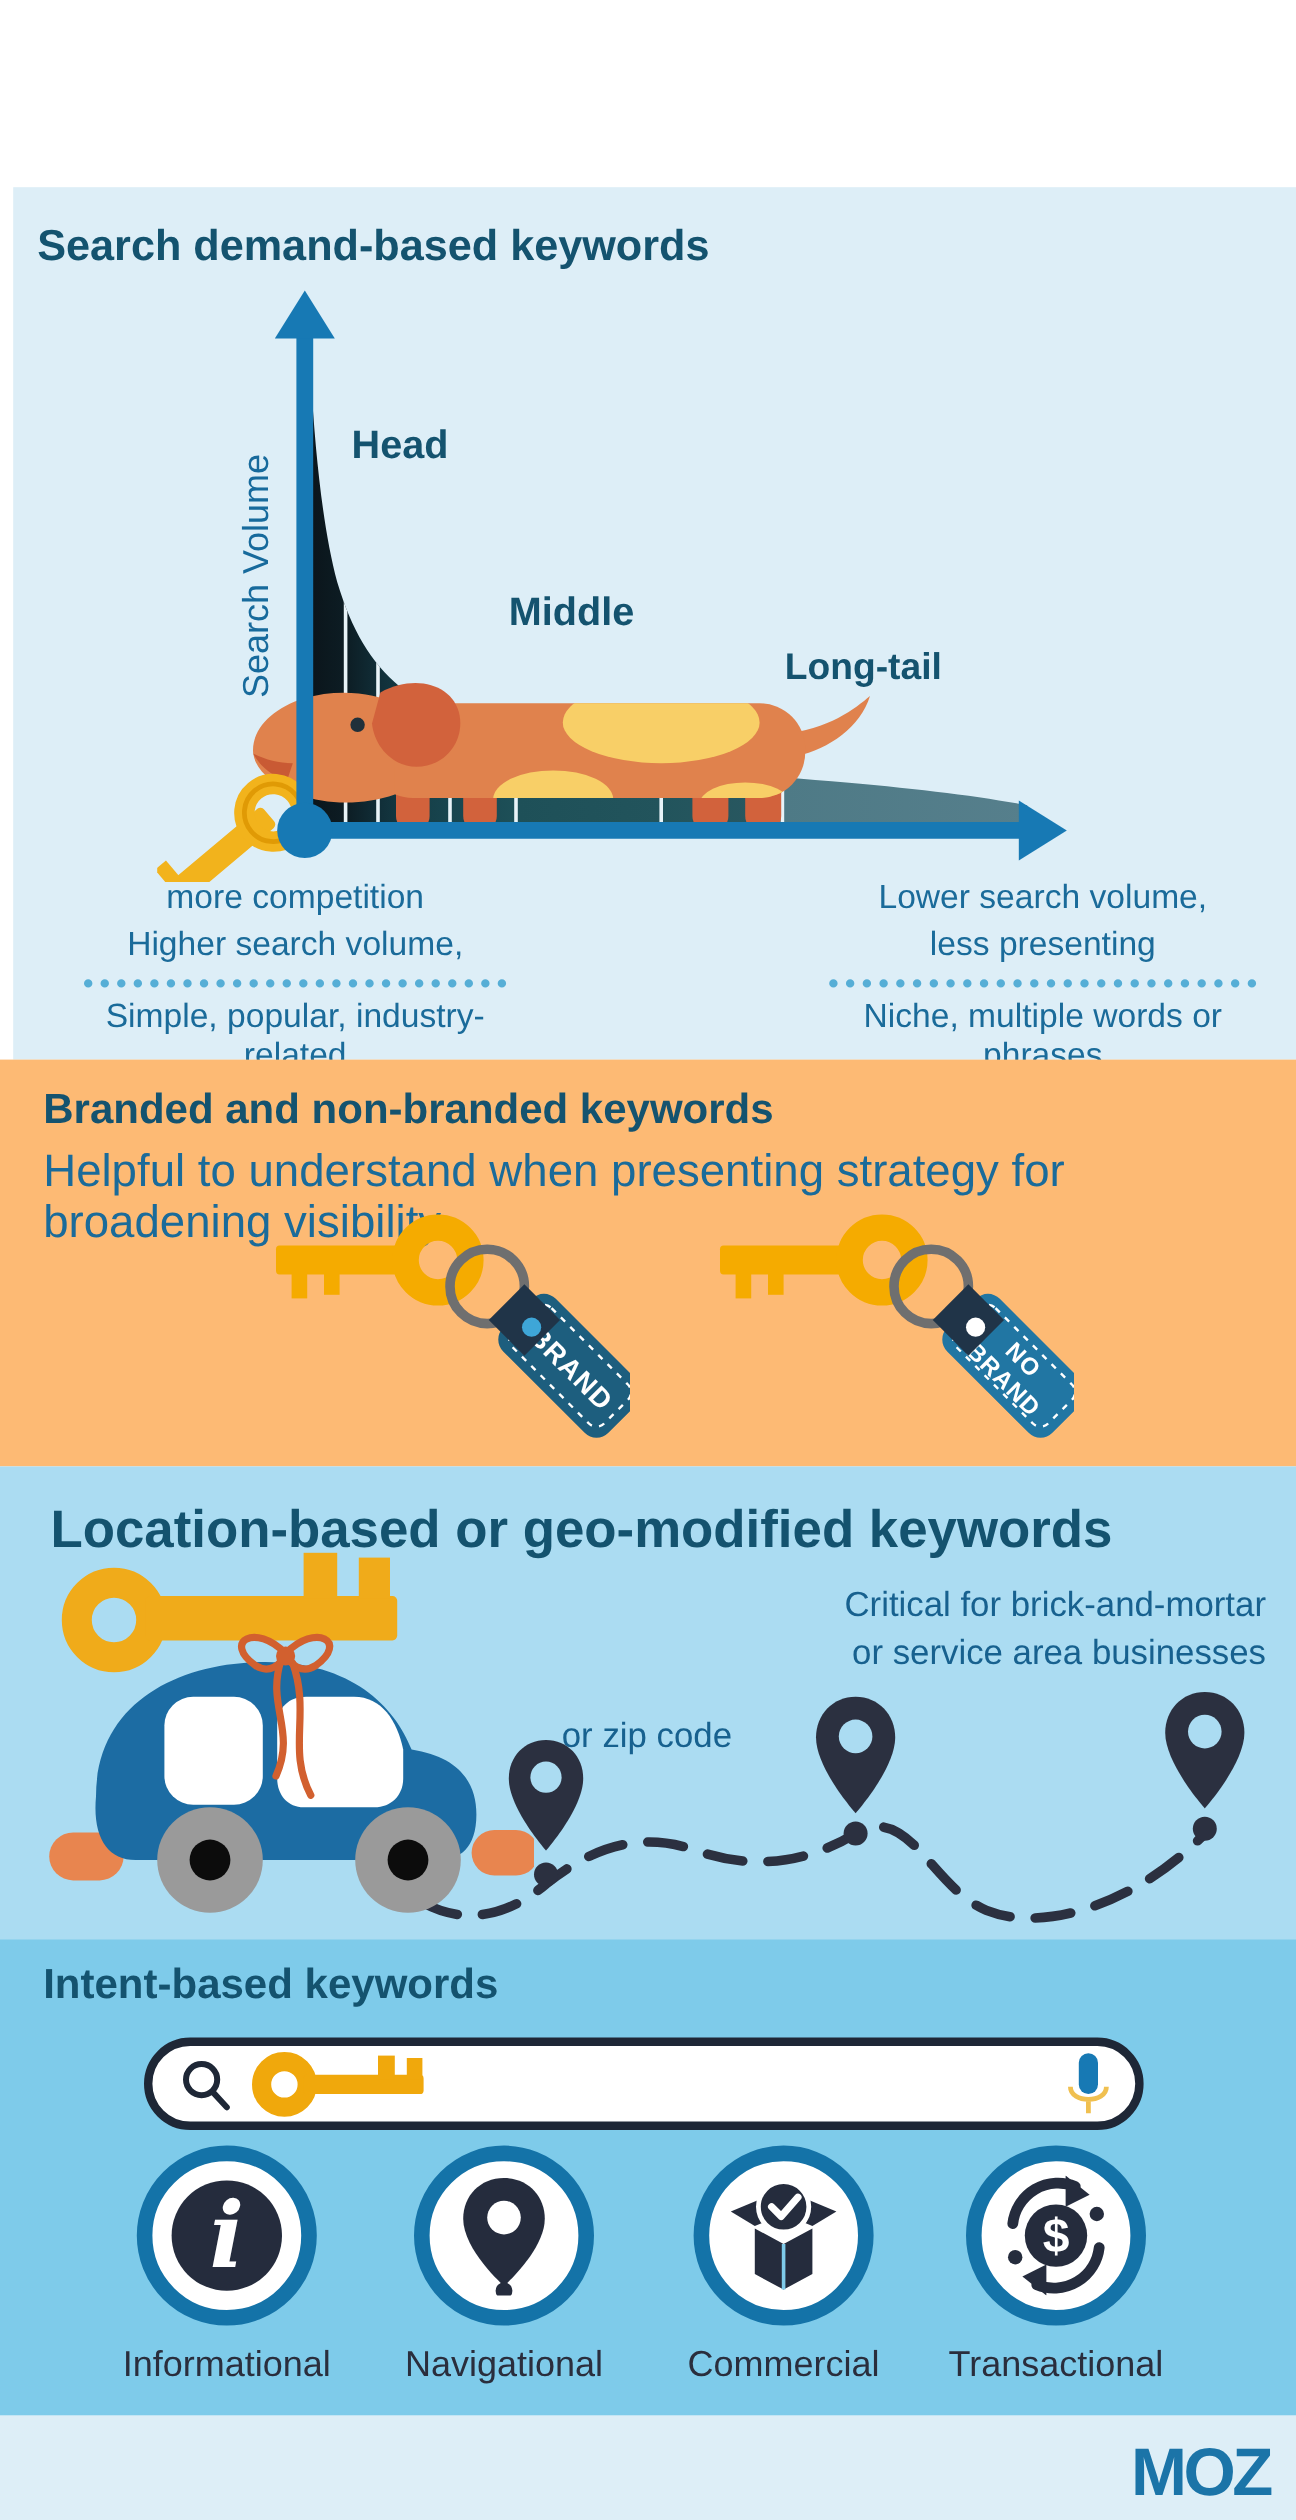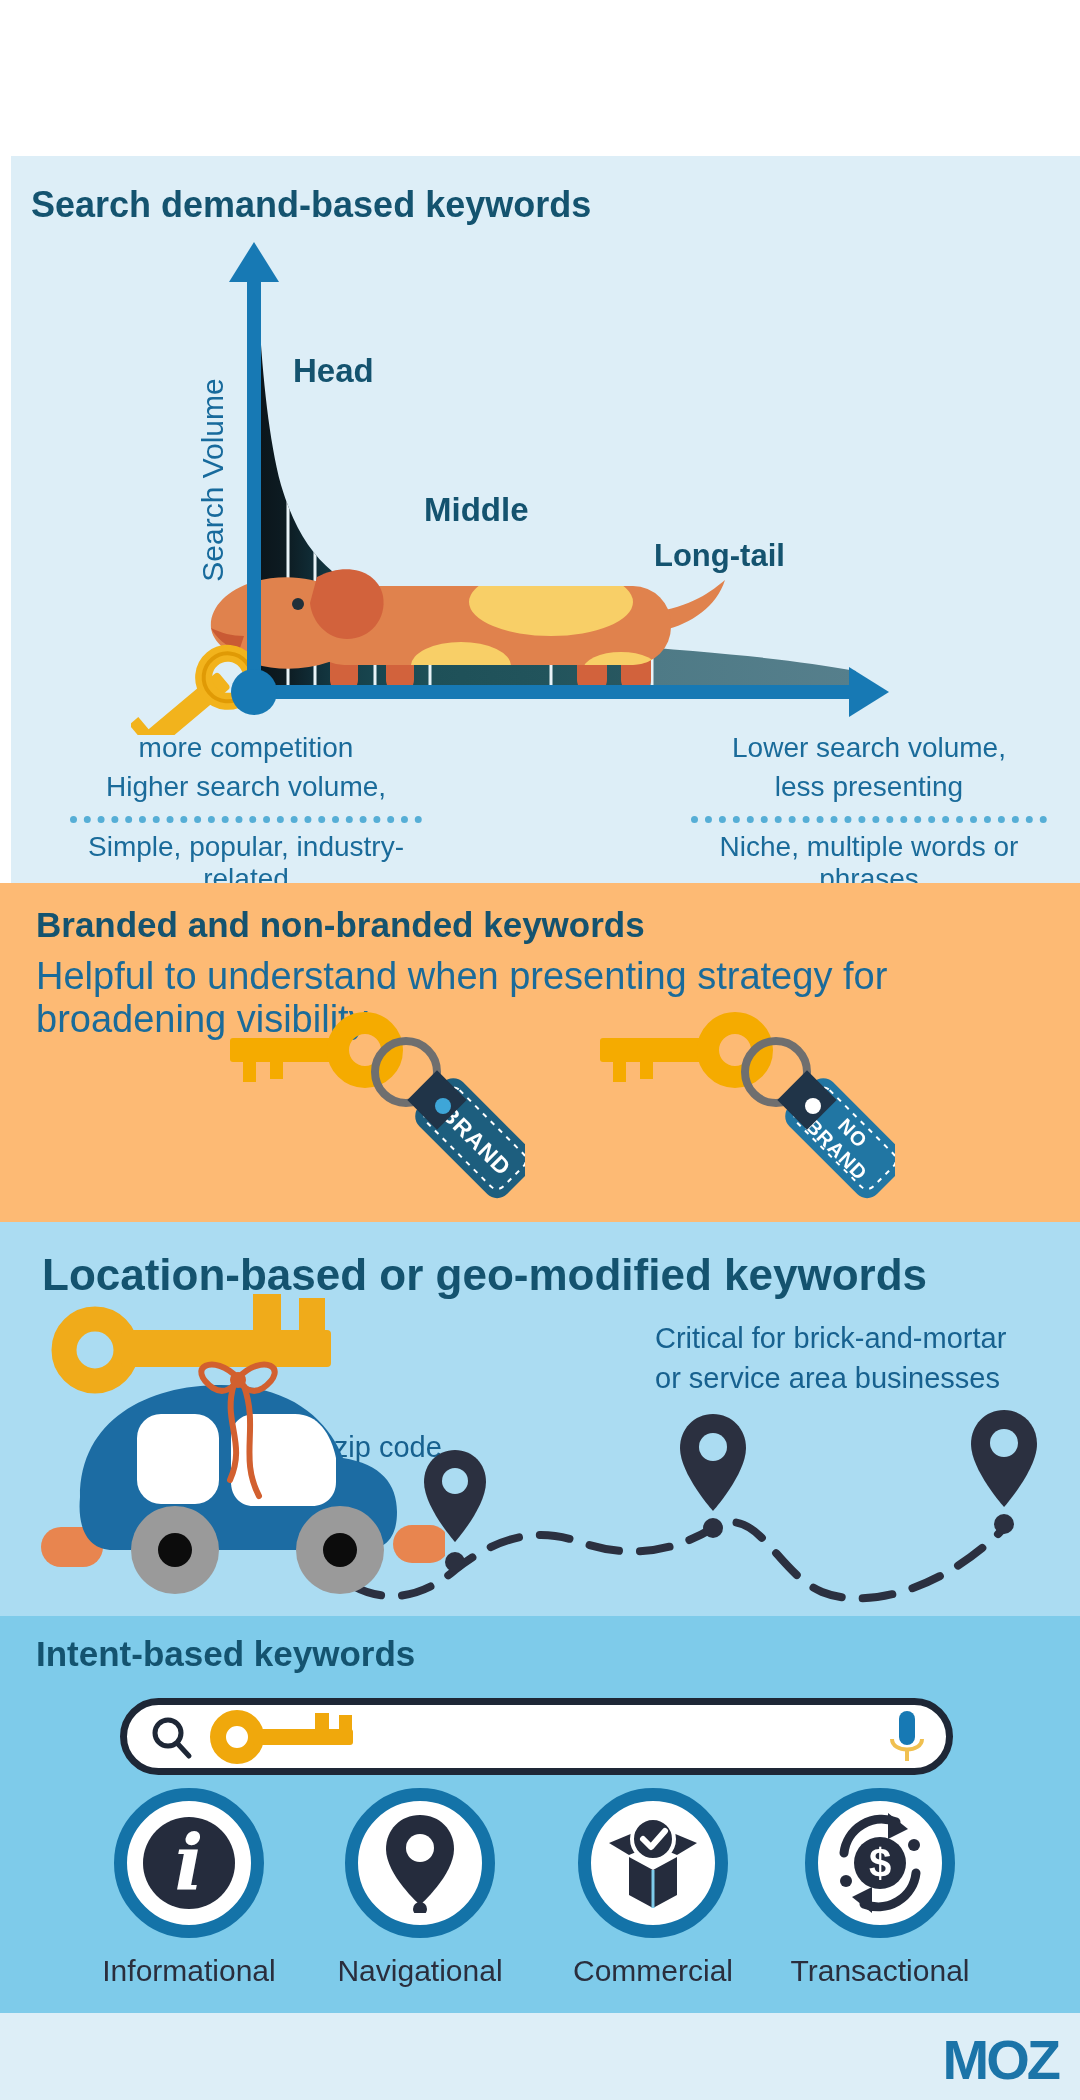--- a/index.html
+++ b/index.html
@@ -20,21 +20,21 @@
   .s1 .sec-h{position:absolute;left:20px;top:28px;}
   .note-col{position:absolute;text-align:center;color:#1a6b9a;}
   .note-main{font-size:28px;line-height:39px;}
   .dotline{border-top:7px dotted #56aed6;margin:10px auto 8px auto;}
   .note-sub{font-size:28px;}
   
   .s2 .sec-h{position:absolute;left:36px;top:22px;font-size:35px;}
   .s2 .subtitle{position:absolute;left:36px;top:72px;font-size:38px;color:#1a6b9a;}
   
   .s3 .sec-h{position:absolute;left:42px;top:28px;font-size:44px;}
-  .s3 .note{position:absolute;text-align:left;color:#17618f;font-size:29px;line-height:40px;}
+  .s3 .note{position:absolute;text-align:right;color:#17618f;font-size:29px;line-height:40px;}
   
   .s4 .sec-h{position:absolute;left:36px;top:18px;font-size:35px;}
   .searchbar{position:absolute;left:120px;top:82px;width:819px;height:63px;background:#fff;
              border:7px solid #1e2736;border-radius:44px;}
   .intent-item{position:absolute;width:220px;text-align:center;}
   .intent-circle{width:124px;height:124px;margin:0 auto;background:#fff;border:13px solid #1473a8;
                  border-radius:50%;display:flex;align-items:center;justify-content:center;}
   .intent-label{margin-top:16px;font-size:30px;color:#2a2e3d;font-weight:500;}
   
   .moz{position:absolute;right:22px;top:14px;font-size:56px;font-weight:800;color:#1b74a8;

